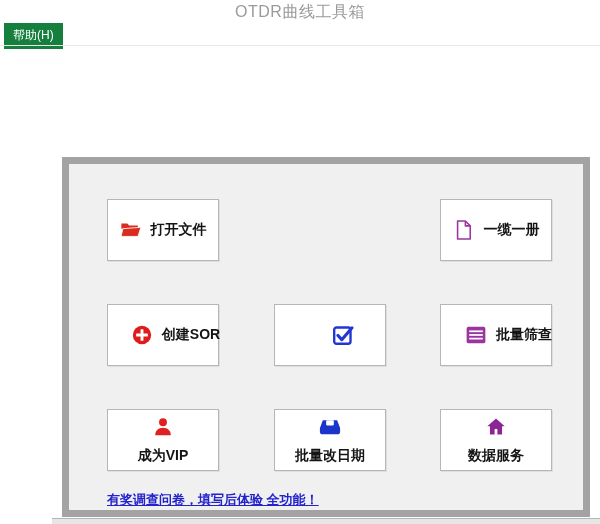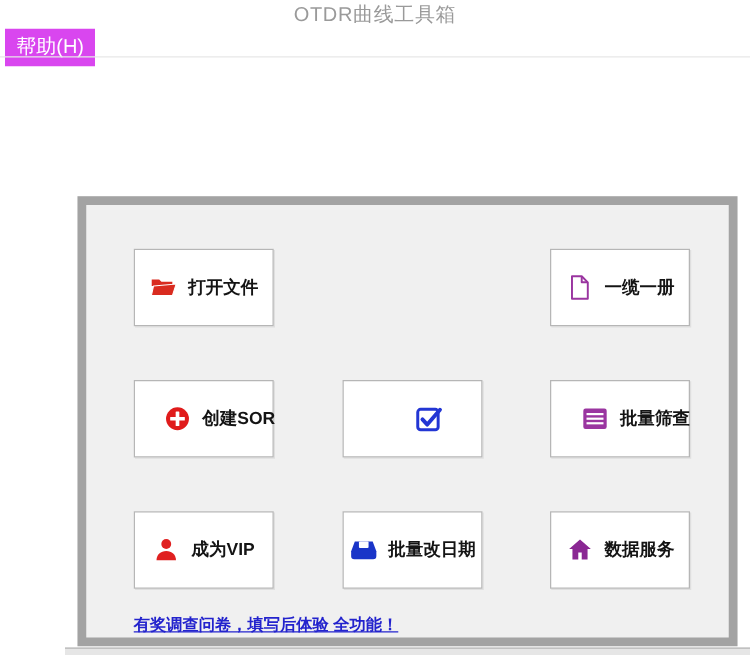--- a/index.html
+++ b/index.html
@@ -7,22 +7,22 @@
     width:600px;height:524px;position:relative;overflow:hidden;
     background:#ffffff;
     font-family:"Liberation Sans","DejaVu Sans",sans-serif;
   }
   .titlebar{
     position:absolute;top:2px;left:0;width:600px;height:16px;
     text-align:center;font-size:16px;color:#9a9a9a;letter-spacing:.5px;
   }
   .help-btn{
     position:absolute;left:4px;top:23px;
-    background:#d946ef;color:#ffffff;
-    font-size:16px;padding:4px 9px 5px 9px;
+    background:#15803d;color:#ffffff;
+    font-size:12px;padding:4px 9px 5px 9px;
     cursor:pointer;user-select:none;
   }
   .menu-divider{
     position:absolute;left:0;top:45px;width:600px;height:1px;
     background:#e8e8e8;
   }
   .panel{
     position:absolute;left:62px;top:157px;width:528px;height:360px;
     background:#f0f0f0;border:7px solid #a3a3a3;box-sizing:border-box;
   }
@@ -40,21 +40,21 @@
     font-size:14px;font-weight:bold;color:#141414;white-space:nowrap;
   }
   .btn .icon{width:22px;height:22px;display:inline-block;flex:0 0 auto;}
   .btn .icon svg{display:block;}
   .survey-link{
     position:absolute;left:38px;top:327px;
     font-size:13px;font-weight:bold;color:#2323cd;
     text-decoration:underline;cursor:pointer;white-space:nowrap;
   }
   
-  .r1{top:35px;} .r2{top:140px;padding-left:25px;} .r3{top:245px;}
+  .r1{top:35px;} .r2{top:140px;padding-left:25px;} .r3{top:245px;flex-direction:column;}
   .c1{left:38px;} .c2{left:205px;} .c3{left:371px;}
 </style>
 </head>
 <body>
 
 <div class="titlebar">OTDR曲线工具箱</div>
 
 <div class="help-btn">帮助(H)</div>
 
 <div class="menu-divider"></div>

